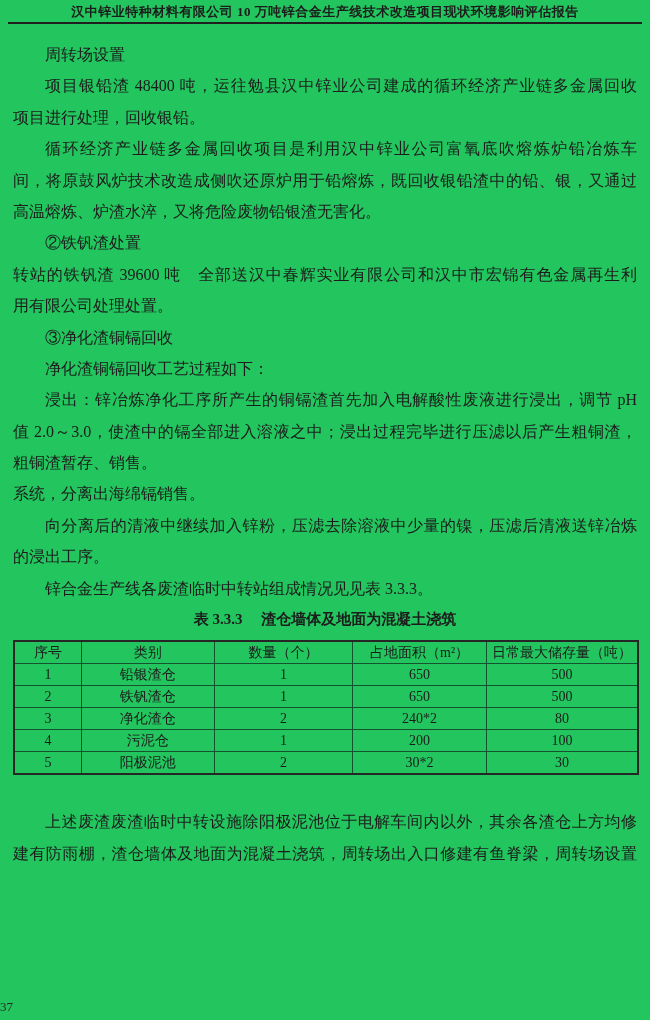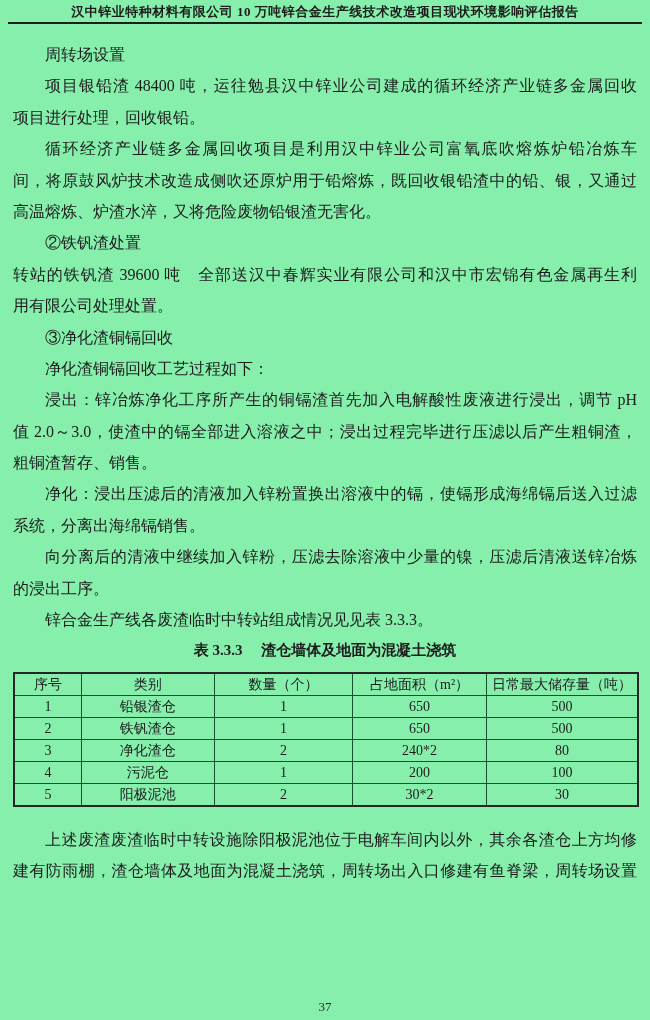--- a/index.html
+++ b/index.html
@@ -1,21 +1,21 @@
 <!DOCTYPE html>
 <html lang="zh"><head>
 <meta charset="utf-8">
 <style>
   html, body { margin: 0; padding: 0; background: #e8e8e8; }
   .page {
     position: relative;
     width: 650px;
     height: 1020px;
     margin: 0 auto;
-    background: #86efac;
+    background: #22c55e;
     color: #1c1c1c;
     font-family: "Liberation Serif", "DejaVu Serif", serif;
     overflow: hidden;
     box-sizing: border-box;
   }
   .header {
     padding-top: 3px;
     text-align: center;
     font-size: 13px;
     font-weight: bold;
@@ -65,26 +65,25 @@
     padding: 2px 2px;
     line-height: 17px;
     height: 17px;
     overflow: hidden;
   }
   .col-no  { width: 10.8%; }
   .col-cat { width: 21.3%; }
   .col-qty { width: 22.2%; }
   .col-area{ width: 21.4%; }
   .col-max { width: 24.3%; }
-  .after-table { margin-top: 17px; }
+  .after-table { margin-top: 31px; }
   .footer {
     position: absolute;
     left: 0; right: 0;
     bottom: 5px;
-    text-align: center;
     font-size: 13px;
     color: #2a2a2a;
   }
 </style>
 </head>
 <body>
 
 <div class="page">
 
   <div class="header">
@@ -102,21 +101,20 @@
         <div class="line full">间，将原鼓风炉技术改造成侧吹还原炉用于铅熔炼，既回收银铅渣中的铅、银，又通过</div>
         <div class="line">高温熔炼、炉渣水淬，又将危险废物铅银渣无害化。</div>
         <div class="line first">②铁钒渣处置</div>
         <div class="line full">转站的铁钒渣 39600 吨　全部送汉中春辉实业有限公司和汉中市宏锦有色金属再生利</div>
         <div class="line">用有限公司处理处置。</div>
         <div class="line first">③净化渣铜镉回收</div>
         <div class="line first">净化渣铜镉回收工艺过程如下：</div>
         <div class="line full first">浸出：锌冶炼净化工序所产生的铜镉渣首先加入电解酸性废液进行浸出，调节 pH</div>
         <div class="line full">值 2.0～3.0，使渣中的镉全部进入溶液之中；浸出过程完毕进行压滤以后产生粗铜渣，</div>
         <div class="line">粗铜渣暂存、销售。</div>
-        <div class="line full first">净化：浸出压滤后的清液加入锌粉置换出溶液中的镉，使镉形成海绵镉后送入过滤</div>
         <div class="line">系统，分离出海绵镉销售。</div>
         <div class="line full first">向分离后的清液中继续加入锌粉，压滤去除溶液中少量的镍，压滤后清液送锌冶炼</div>
         <div class="line">的浸出工序。</div>
         <div class="line first">锌合金生产线各废渣临时中转站组成情况见见表 3.3.3。</div>
       </div>
 
     <div class="table-caption">表 3.3.3　 渣仓墙体及地面为混凝土浇筑</div>
 
     <table class="waste-table">
       <colgroup>

